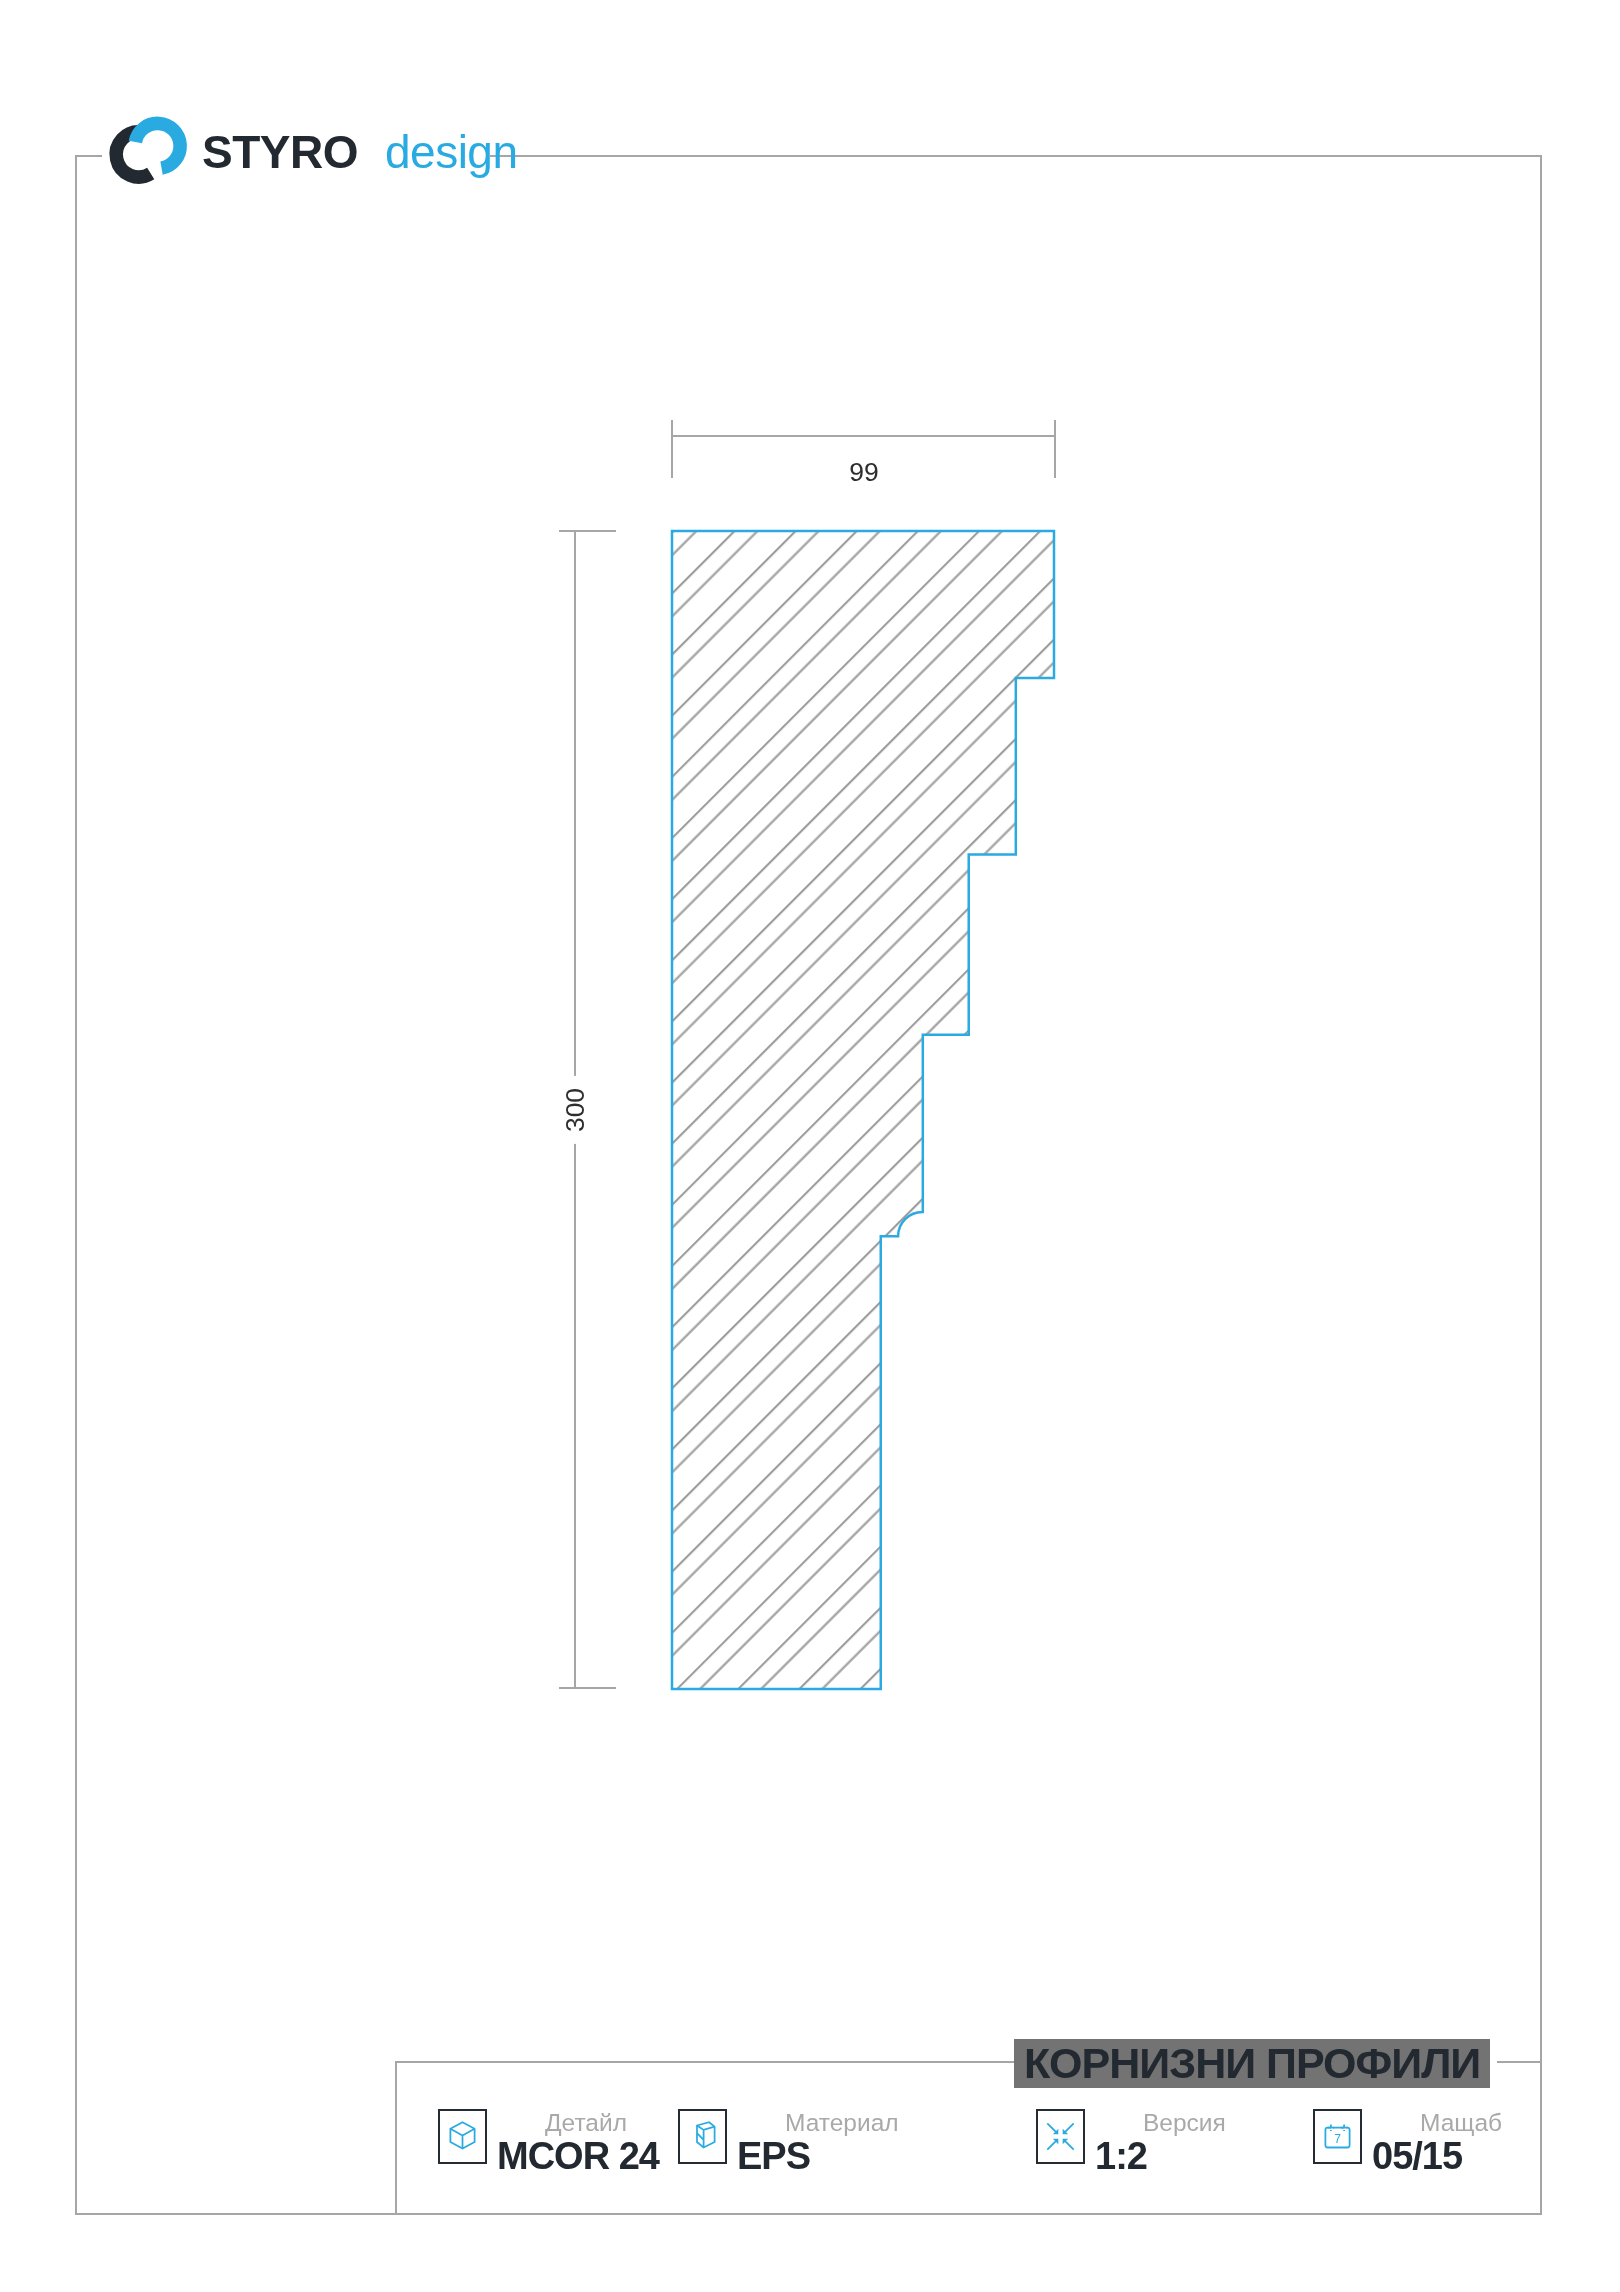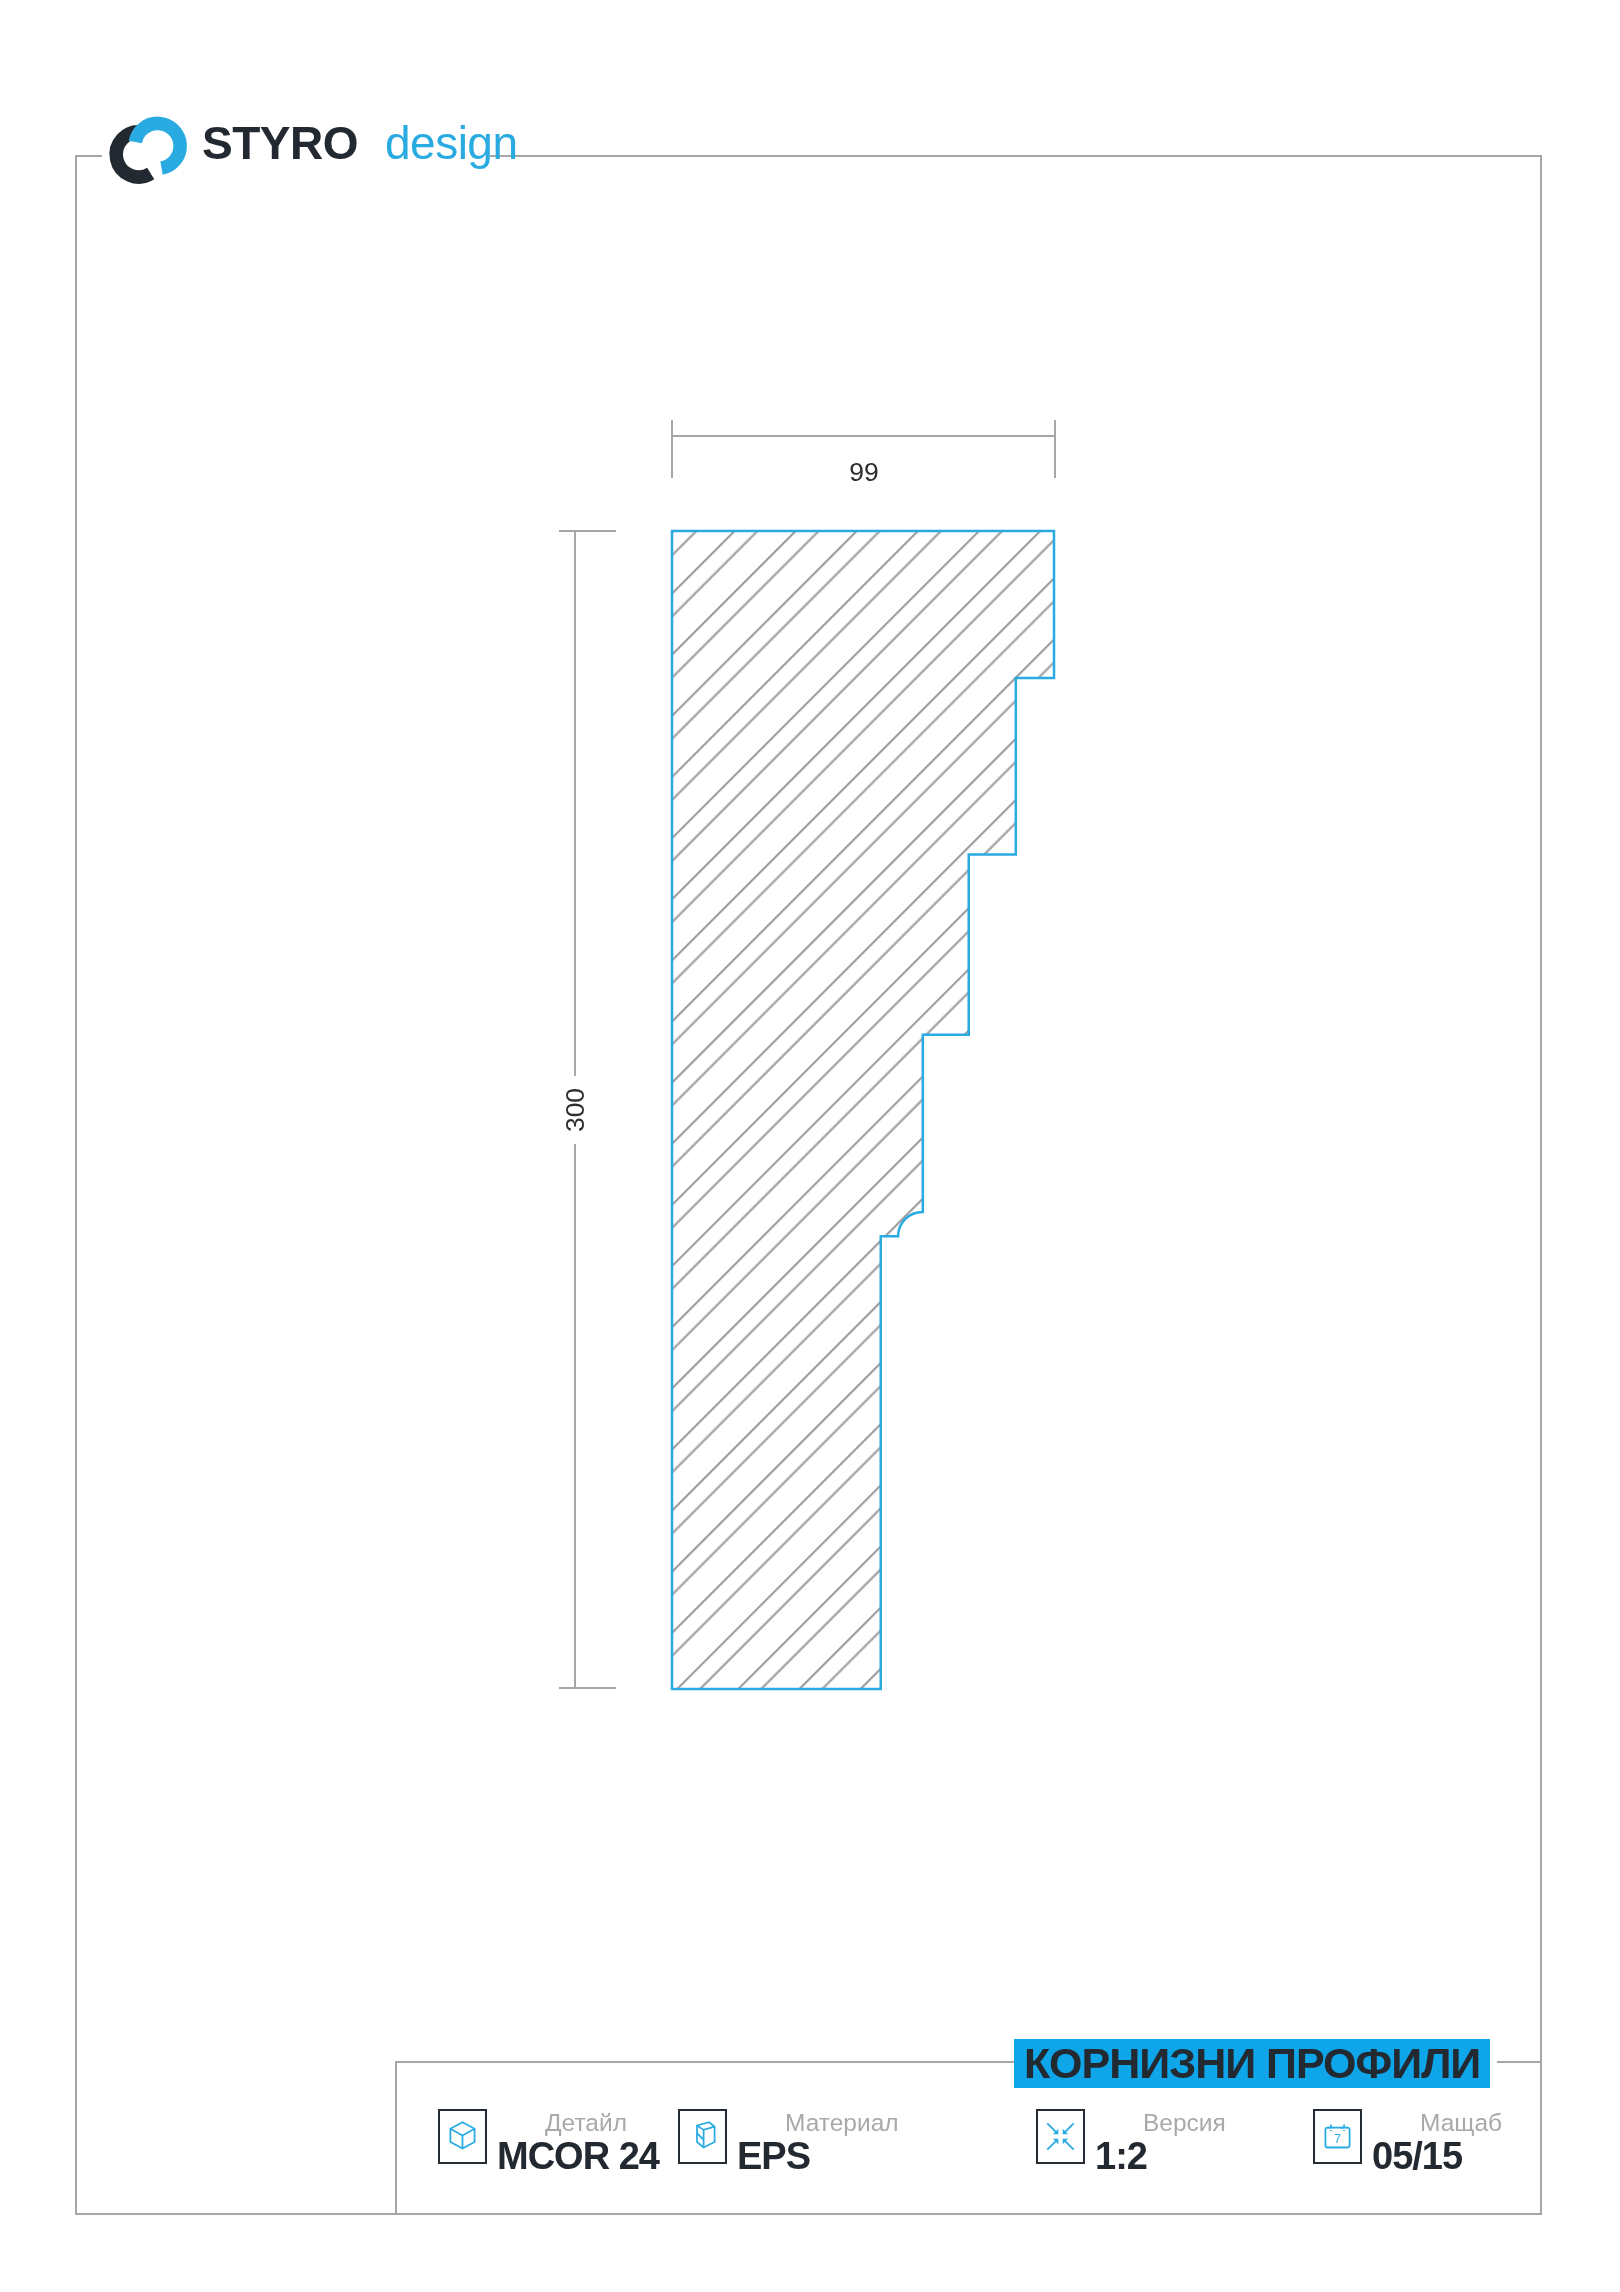--- a/index.html
+++ b/index.html
@@ -6,38 +6,38 @@
   .page{
     position:relative;width:1620px;height:2293px;background:#fff;
     font-family:"Liberation Sans",sans-serif;overflow:hidden;
     --accent-blue:#29abe2;--dark-navy:#232930;--line-gray:#a6a6a6;
     --hatch-gray:#9c9c9c;--label-gray:#a9a9a9;--dim-text:#2e2e2e;
   }
   .ln{position:absolute;background:var(--line-gray);}
 
   
   .logo-icon{position:absolute;left:106px;top:114px;}
-  .brand{position:absolute;left:202px;top:116px;height:63px;display:flex;align-items:flex-start;
+  .brand{position:absolute;left:202px;top:116px;height:63px;display:flex;align-items:flex-end;
          font-size:46px;letter-spacing:-0.5px;white-space:nowrap;}
   .brand .bold{font-weight:bold;color:var(--dark-navy);}
   .brand .light{font-weight:normal;color:var(--accent-blue);margin-left:27px;}
 
   
   .dim-label{position:absolute;background:#fff;color:var(--dim-text);
              font-size:26.5px;padding:0 13.7px;white-space:nowrap;}
   #dim-w-label{left:864px;top:436px;transform:translate(-50%,-50%);margin-top:36px;}
   #dim-h-label{left:575px;top:1110px;transform:translate(-50%,-50%) rotate(-90deg);padding:0 11.8px;}
 
   
   .profile-svg{position:absolute;left:672px;top:531px;overflow:visible;}
 
   
   .section-title{position:absolute;right:130px;top:2039px;margin:0;
                  font-size:43px;font-weight:bold;letter-spacing:-1px;
-                 color:var(--dark-navy);white-space:nowrap;background:#0ea5e9;padding:0 9.8px;}
+                 color:var(--dark-navy);white-space:nowrap;background:#737373;padding:0 9.8px;}
   .field{position:absolute;top:2109px;width:235px;height:59px;}
   .icon-box{position:absolute;left:0;top:0;width:45px;height:51px;
             border:2.5px solid #262c33;display:flex;align-items:center;justify-content:center;background:#fff;}
   .field-label{position:absolute;left:59px;top:0;font-size:24.5px;color:var(--label-gray);white-space:nowrap;margin-left:48px;}
   .field-value{position:absolute;left:59px;top:25.5px;font-size:38px;font-weight:bold;
                letter-spacing:-1px;color:var(--dark-navy);white-space:nowrap;}
   .icn{stroke:var(--accent-blue);fill:none;stroke-width:1.6;}
   .icn-fill{fill:var(--accent-blue);stroke:none;}
 </style>
 </head>

